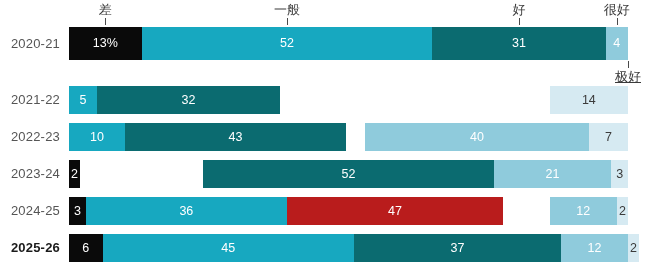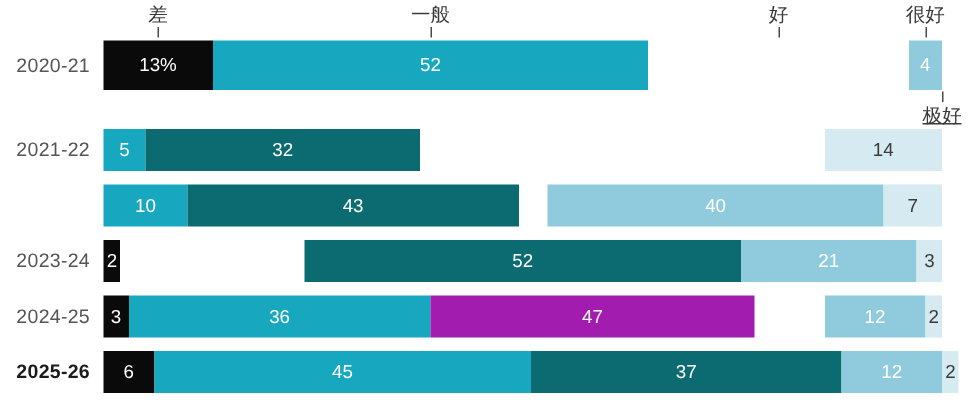--- a/index.html
+++ b/index.html
@@ -86,40 +86,44 @@
     <div class="top-tick" style="left: 616.82px;"></div>
     <div class="row" style="top: 27px; height: 33px; width: 650px;">
       <div class="row-label" style="width: 60px; line-height: 33px; left: 0px; right: auto;">2020-21</div>
       <div class="bar" style="left: 69px; width: 559px;">
         <div class="seg" title="差 13%" style="left: 0px; width: 72.67px; background: rgb(10, 10, 10);">
           <span class="seg-val">13%</span>
         </div>
         <div class="seg" title="一般 52" style="left: 72.67px; width: 290.68px; background: rgb(23, 168, 192);">
           <span class="seg-val">52</span>
         </div>
+        <div class="seg" title="好 31" style="left: 363.35px; width: 173.29px; background: rgb(11, 107, 112);">
+          <span class="seg-val">31</span>
+        </div>
         <div class="seg" title="很好 4" style="left: 536.64px; width: 22.36px; background: rgb(143, 203, 220);">
           <span class="seg-val">4</span>
         </div>
       </div>
     </div>
     <div class="row" style="top: 86px; height: 28px; width: 650px;">
       <div class="row-label" style="width: 60px; line-height: 28px; left: 0px; right: auto; text-align: right;">2021-22</div>
       <div class="bar" style="left: 69px; width: 559px;">
         <div class="seg" title="一般 5" style="left: 0px; width: 27.95px; background: rgb(23, 168, 192);">
           <span class="seg-val">5</span>
         </div>
         <div class="seg" title="好 32" style="left: 27.95px; width: 183px; background: rgb(11, 107, 112);">
           <span class="seg-val">32</span>
         </div>
         <div class="seg" title="极好 14" style="left: 480.74px; width: 78.26px; background: rgb(214, 234, 242);">
           <span class="seg-val dark" style="color: rgb(59, 59, 59);">14</span>
         </div>
       </div>
     </div>
     <div class="row" style="top: 123px; height: 28px; width: 650px;">
+      <div class="row-label" style="width: 60px; line-height: 28px; left: 0px; right: auto;">2022-23</div>
       <div class="bar" style="left: 69px; width: 559px;">
         <div class="seg" title="一般 10" style="left: 0px; width: 55.9px; background: rgb(23, 168, 192);">
           <span class="seg-val">10</span>
         </div>
         <div class="seg" title="好 43" style="left: 55.9px; width: 221px; background: rgb(11, 107, 112);">
           <span class="seg-val">43</span>
         </div>
         <div class="seg" title="很好 40" style="left: 296.27px; width: 223.6px; background: rgb(143, 203, 220);">
           <span class="seg-val">40</span>
         </div>
@@ -147,21 +151,21 @@
     </div>
     <div class="row" style="top: 197px; height: 28px; width: 650px; padding-left: 16px;">
       <div class="row-label" style="width: 60px; line-height: 28px; left: 0px; right: auto;">2024-25</div>
       <div class="bar" style="left: 69px; width: 559px;">
         <div class="seg" title="差 3" style="left: 0px; width: 16.77px; background: rgb(10, 10, 10);">
           <span class="seg-val">3</span>
         </div>
         <div class="seg" title="一般 36" style="left: 16.77px; width: 201.24px; background: rgb(23, 168, 192);">
           <span class="seg-val">36</span>
         </div>
-        <div class="seg" title="好 47" style="left: 218.01px; width: 216px; background: #a21caf;">
+        <div class="seg" title="好 47" style="left: 218.01px; width: 216px; background: #b91c1c;">
           <span class="seg-val">47</span>
         </div>
         <div class="seg" title="很好 12" style="left: 480.74px; width: 67.08px; background: rgb(143, 203, 220);">
           <span class="seg-val">12</span>
         </div>
         <div class="seg" title="极好 2" style="left: 547.82px; width: 11.18px; background: rgb(214, 234, 242);">
           <span class="seg-val dark" style="color: rgb(59, 59, 59);">2</span>
         </div>
       </div>
     </div>

